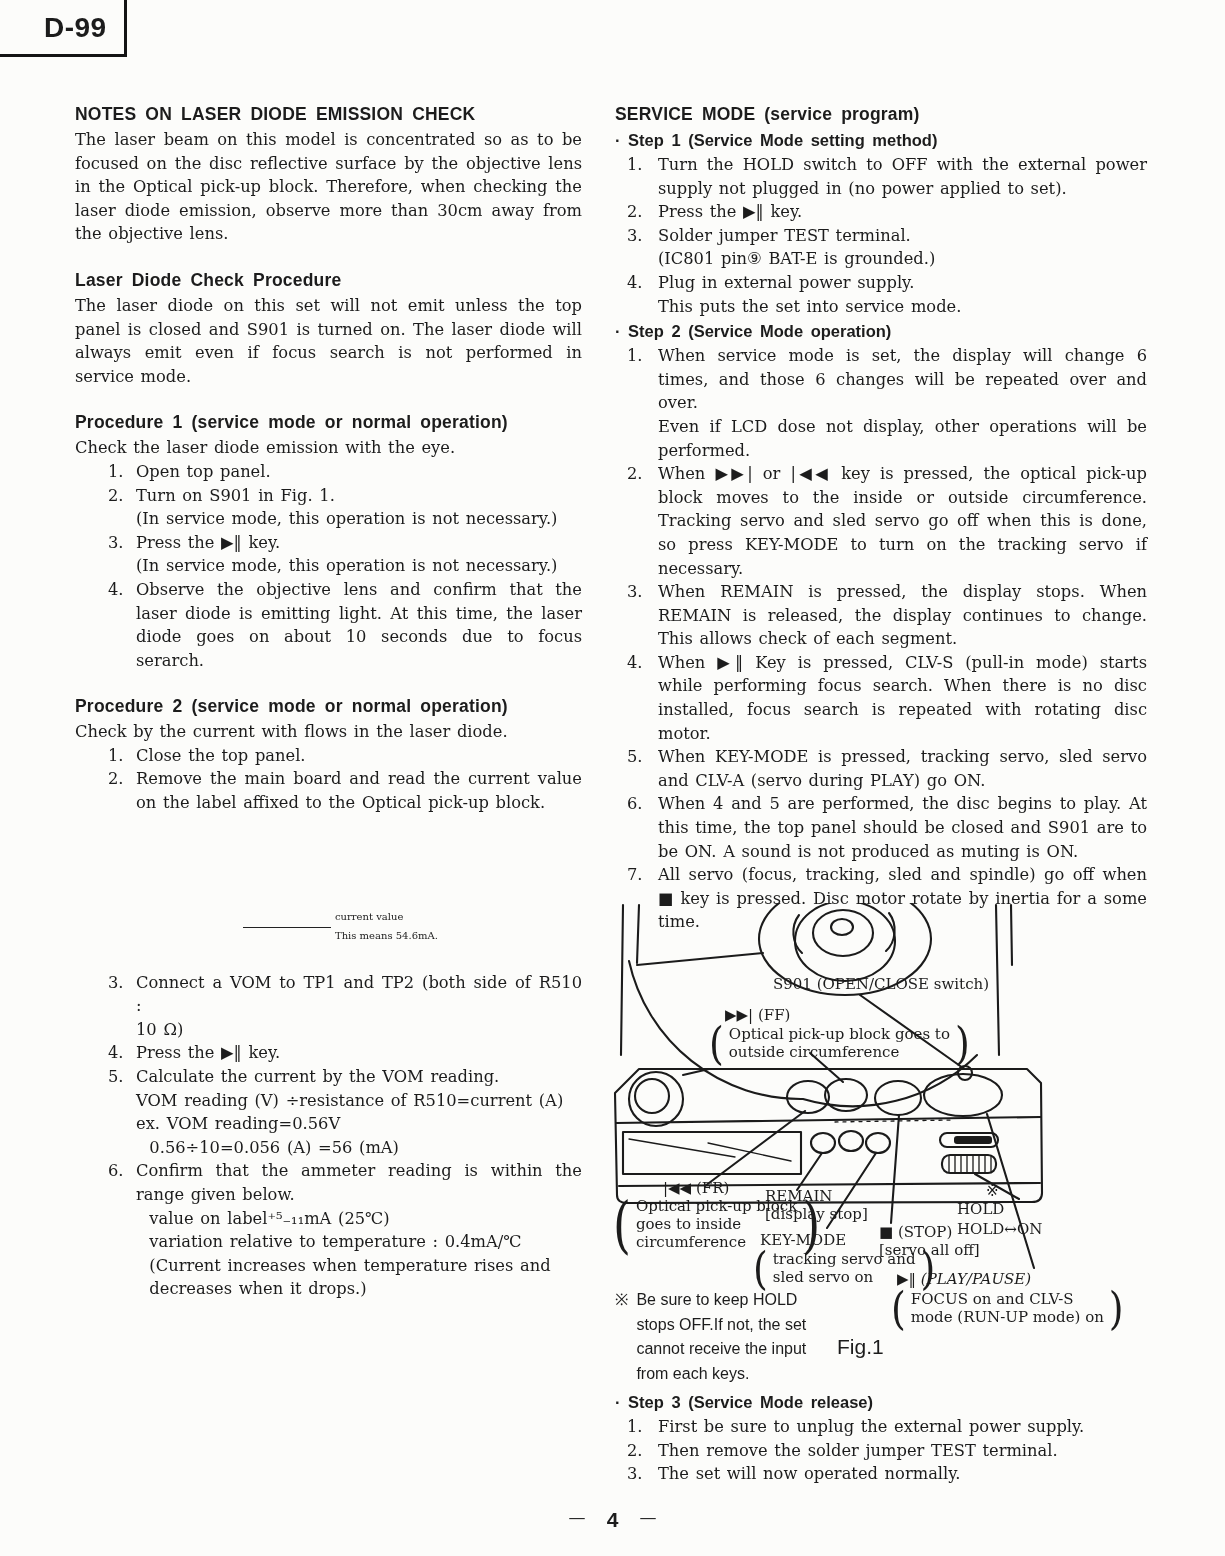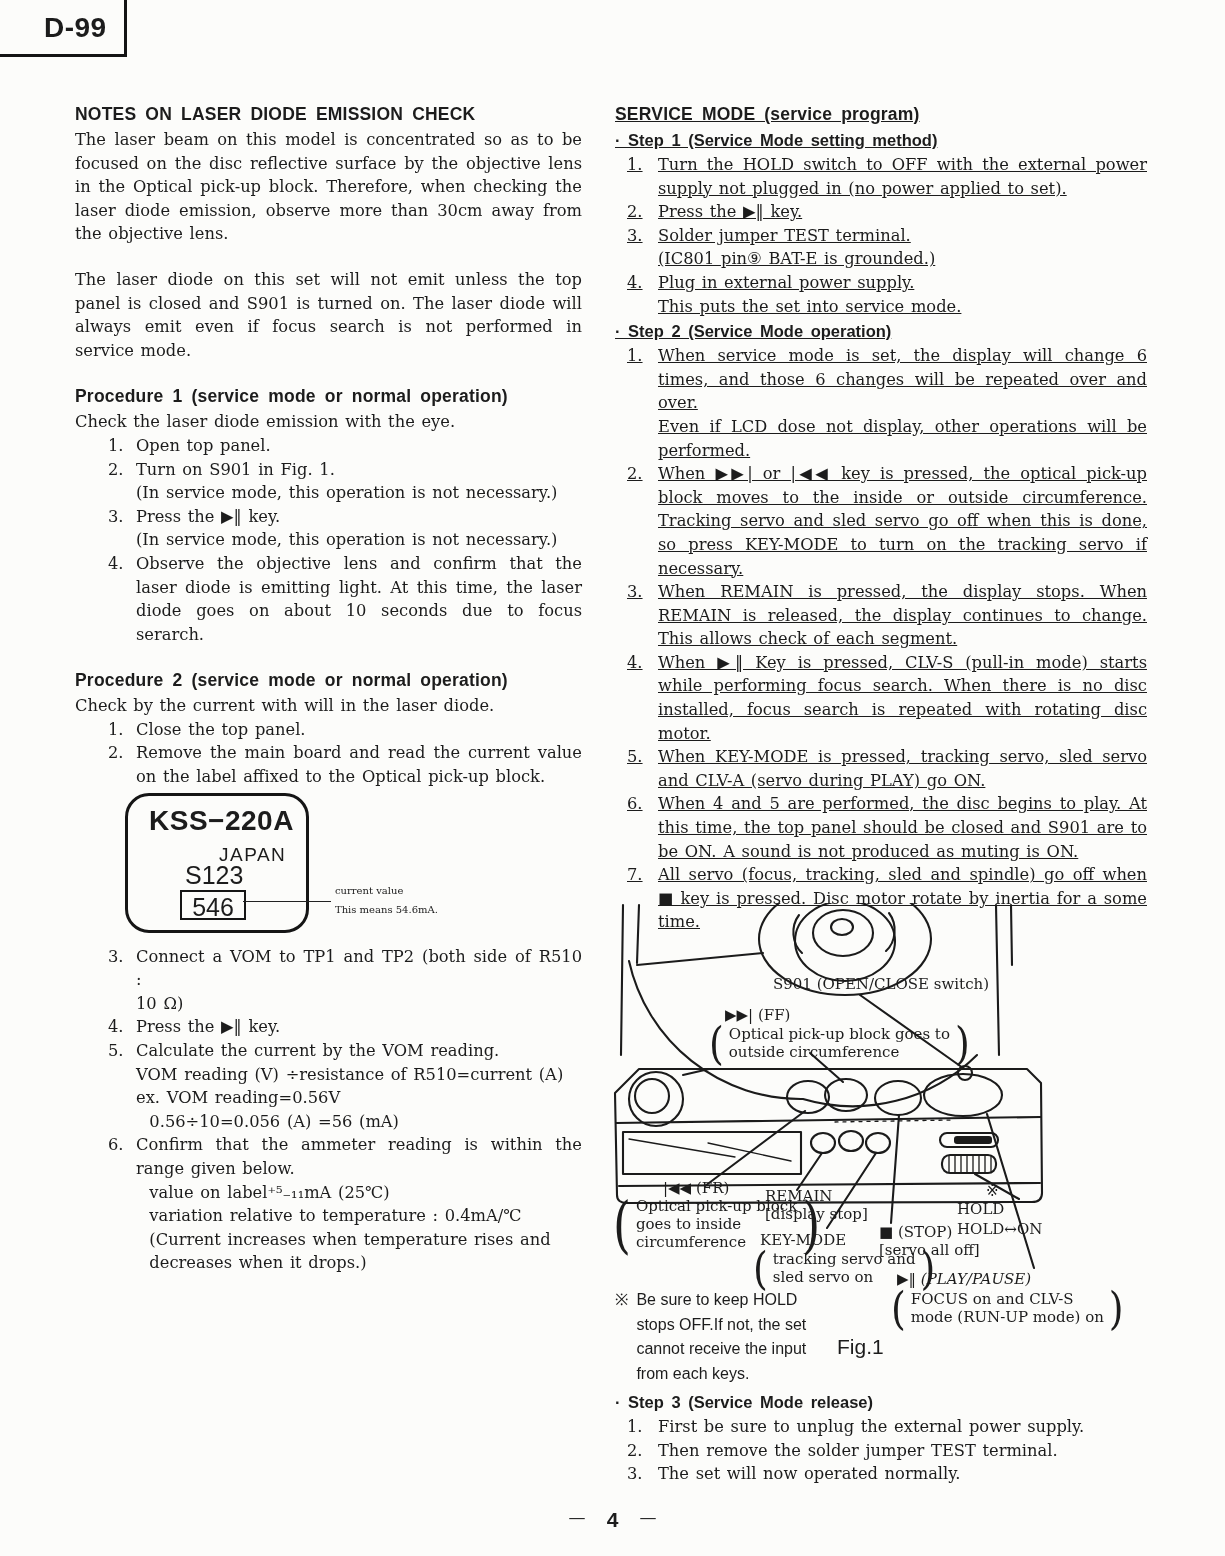--- a/index.html
+++ b/index.html
@@ -8,21 +8,21 @@
 
   
   .model-box{position:absolute;left:0;top:0;width:127px;height:57px;
              border-right:3px solid #141414;border-bottom:3px solid #141414;box-sizing:border-box;}
   .model-box span{position:absolute;left:44px;top:12px;
                   font-family:"Liberation Sans",sans-serif;font-weight:bold;font-size:28px;letter-spacing:.5px;}
 
   
   .col{position:absolute;top:102px;font-size:16.3px;line-height:23.6px;}
   .col-left{left:75px;width:507px;}
-  .col-right{left:615px;width:532px;text-decoration:underline;}
+  .col-right{left:615px;width:532px;}
 
   .h1,.h2{font-family:"Liberation Sans",sans-serif;font-weight:bold;font-size:17.5px;
           line-height:24px;margin:0 0 2px 0;word-spacing:4px;letter-spacing:.2px;}
   .stephead{font-family:"Liberation Sans",sans-serif;font-weight:bold;font-size:16.5px;
             line-height:24px;margin:1px 0;word-spacing:3px;}
   p.body{margin:0;text-align:justify;word-spacing:1.5px;}
   .gap{height:22px;}
 
   .list{padding-left:33px;}
   .col-right .list{padding-left:12px;}
@@ -81,20 +81,21 @@
 
   <div class="col col-left">
 
     <div>
       <div class="h1">NOTES ON LASER DIODE EMISSION CHECK</div>
       <p class="body">The laser beam on this model is concentrated so as to be focused on the disc reflective surface by the objective lens in the Optical pick-up block. Therefore, when checking the laser diode emission, observe more than 30cm away from the objective lens.</p>
     </div>
     <div class="gap"></div>
 
     <div>
+      <div class="h2">Laser Diode Check Procedure</div>
       <p class="body">The laser diode on this set will not emit unless the top panel is closed and S901 is turned on. The laser diode will always emit even if focus search is not performed in service mode.</p>
     </div>
     <div class="gap"></div>
 
     <div>
       <div class="h2">Procedure 1 (service mode or normal operation)</div>
       <p class="body">Check the laser diode emission with the eye.</p>
       <div class="list">
         <div class="li">
           <span class="num">1.</span>
@@ -113,40 +114,34 @@
         <div class="li">
           <span class="num">4.</span>
           <div class="it"><span>Observe the objective lens and confirm that the laser diode is emitting light. At this time, the laser diode goes on about 10 seconds due to focus serarch.</span></div>
         </div>
       </div>
     </div>
     <div class="gap"></div>
 
     <div>
       <div class="h2">Procedure 2 (service mode or normal operation)</div>
-      <p class="body">Check by the current with will in the laser diode.</p>
+      <p class="body">Check by the current with flows in the laser diode.</p>
       <div class="list">
         <div class="li">
           <span class="num">1.</span>
           <div class="it"><span>Close the top panel.</span></div>
         </div>
         <div class="li">
           <span class="num">2.</span>
           <div class="it"><span>Remove the main board and read the current value on the label affixed to the Optical pick-up block.</span></div>
         </div>
       </div>
 
 
       <div class="label-row">
-        <div class="label-box">
-          <span class="lb-model">KSS−220A</span>
-          <span class="lb-origin">JAPAN</span>
-          <span class="lb-lot">S123</span>
-          <span class="lb-value">546</span>
-        </div>
         <div class="lb-line"></div>
         <div class="lb-note">current value
 This means 54.6mA.</div>
       </div>
 
       <div class="list">
         <div class="li">
           <span class="num">3.</span>
           <div class="it"><span>Connect a VOM to TP1 and TP2 (both side of R510 :</span>
             <div class="extra">10 Ω)</div></div>

